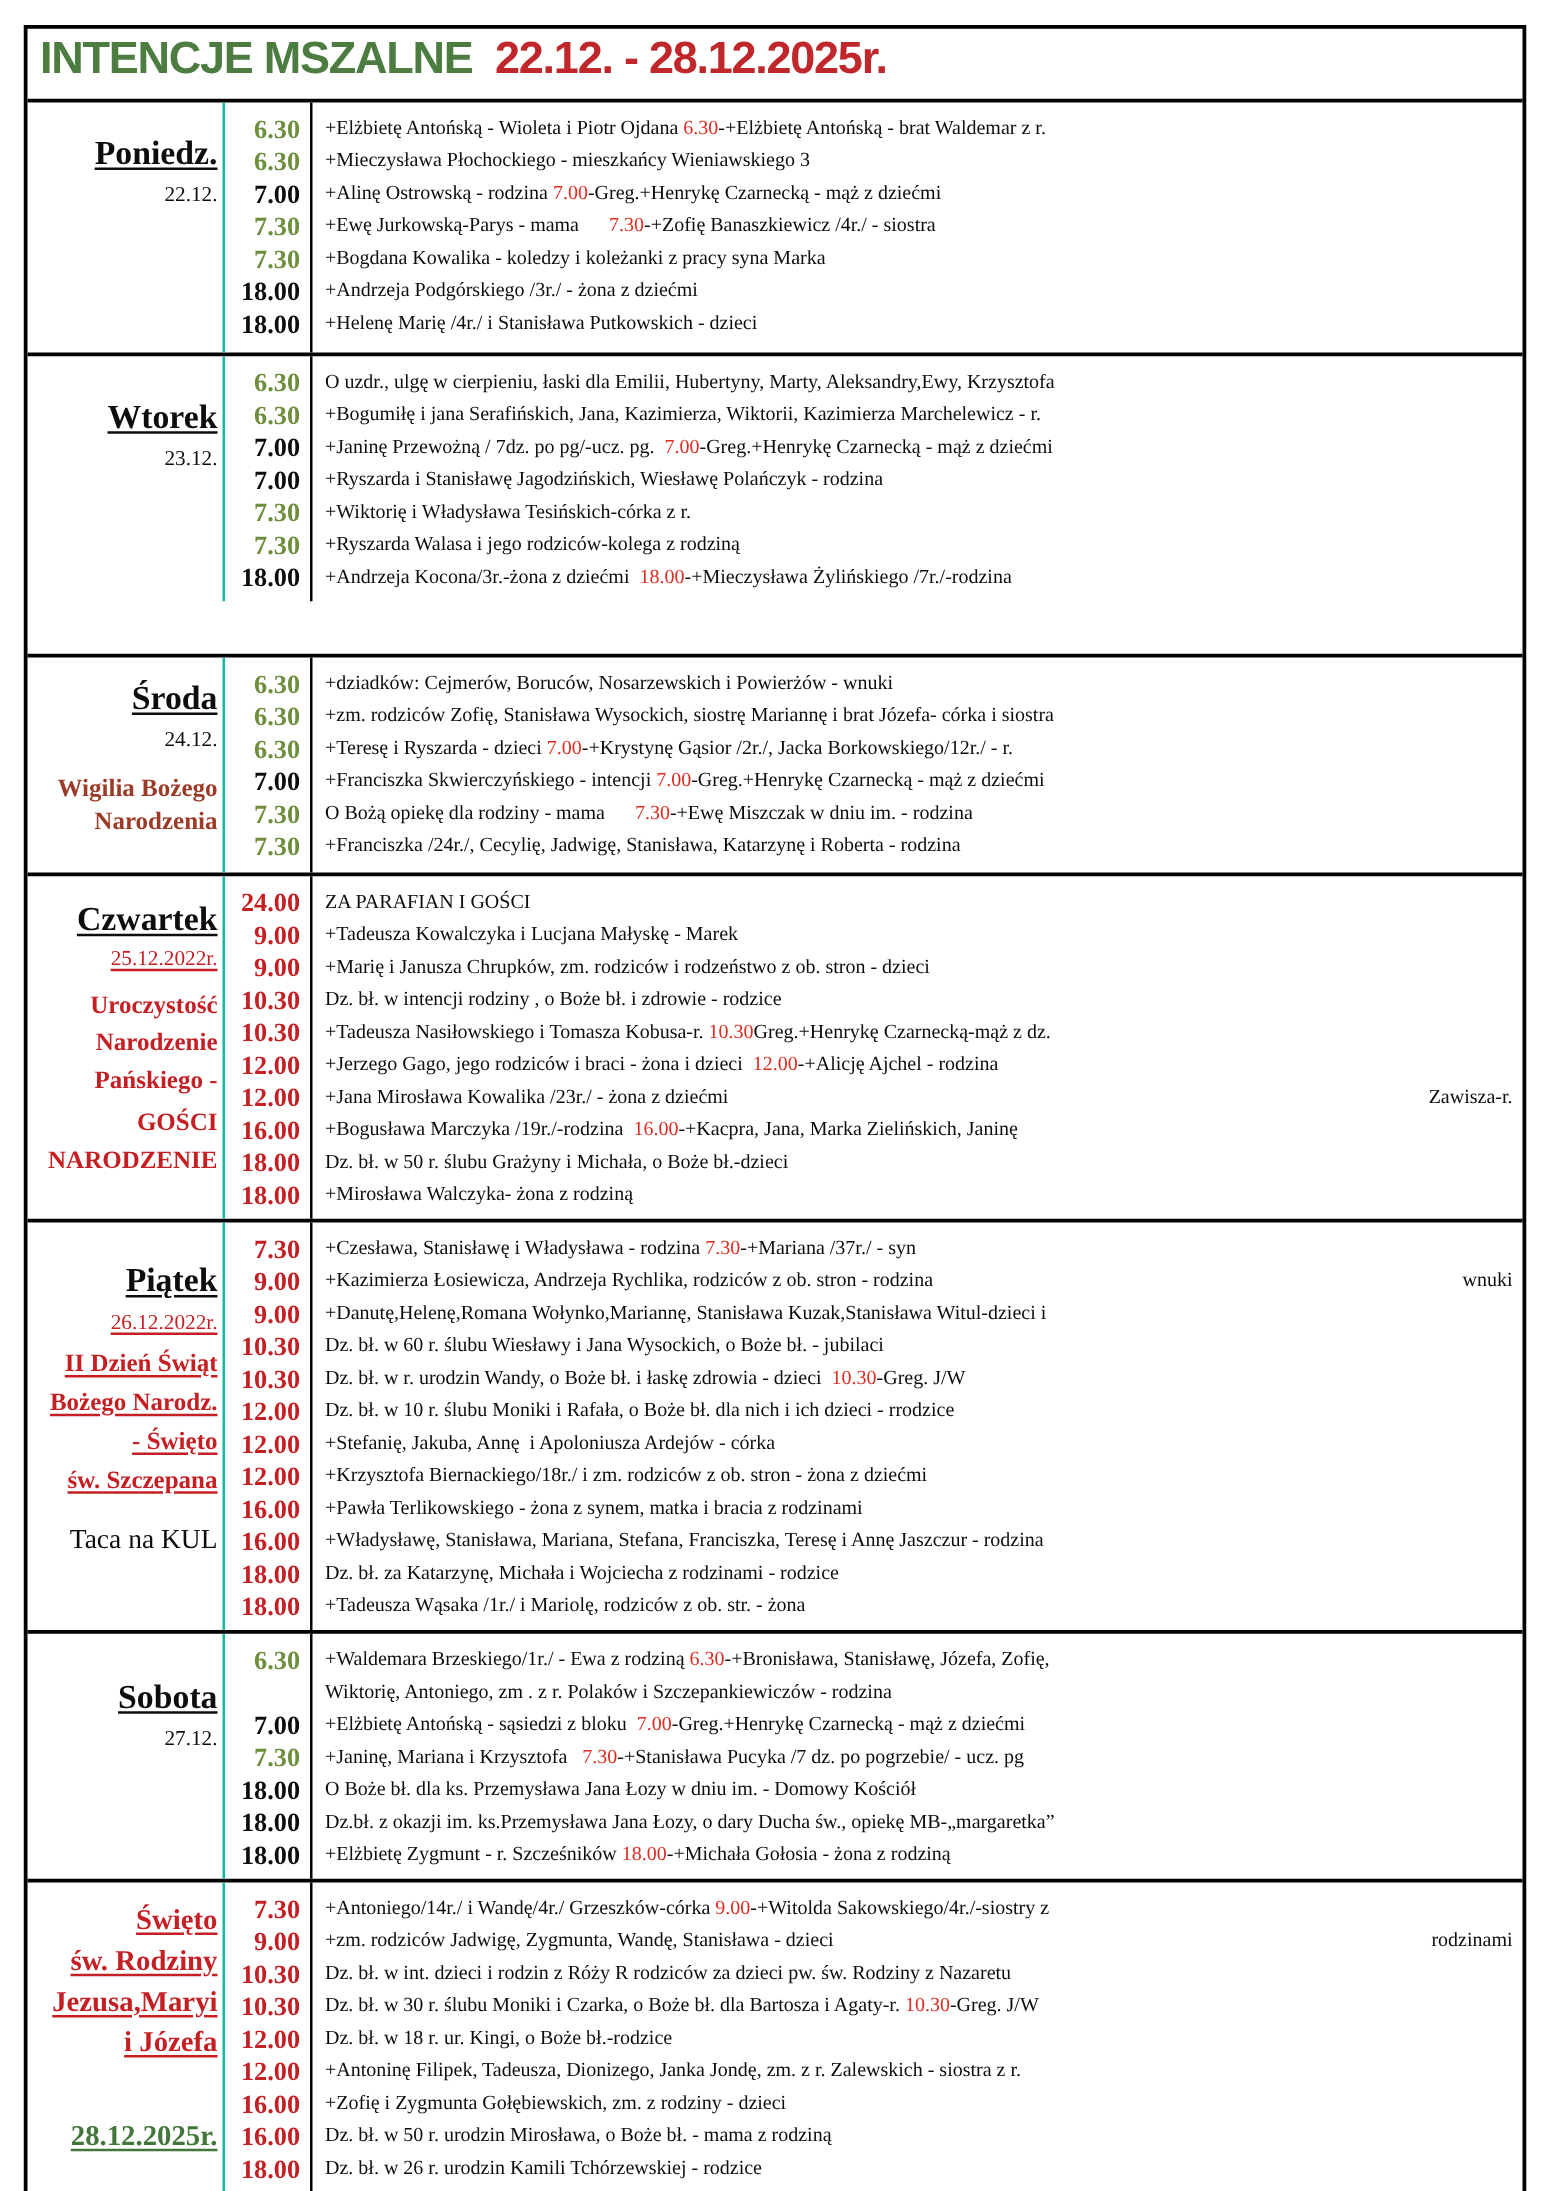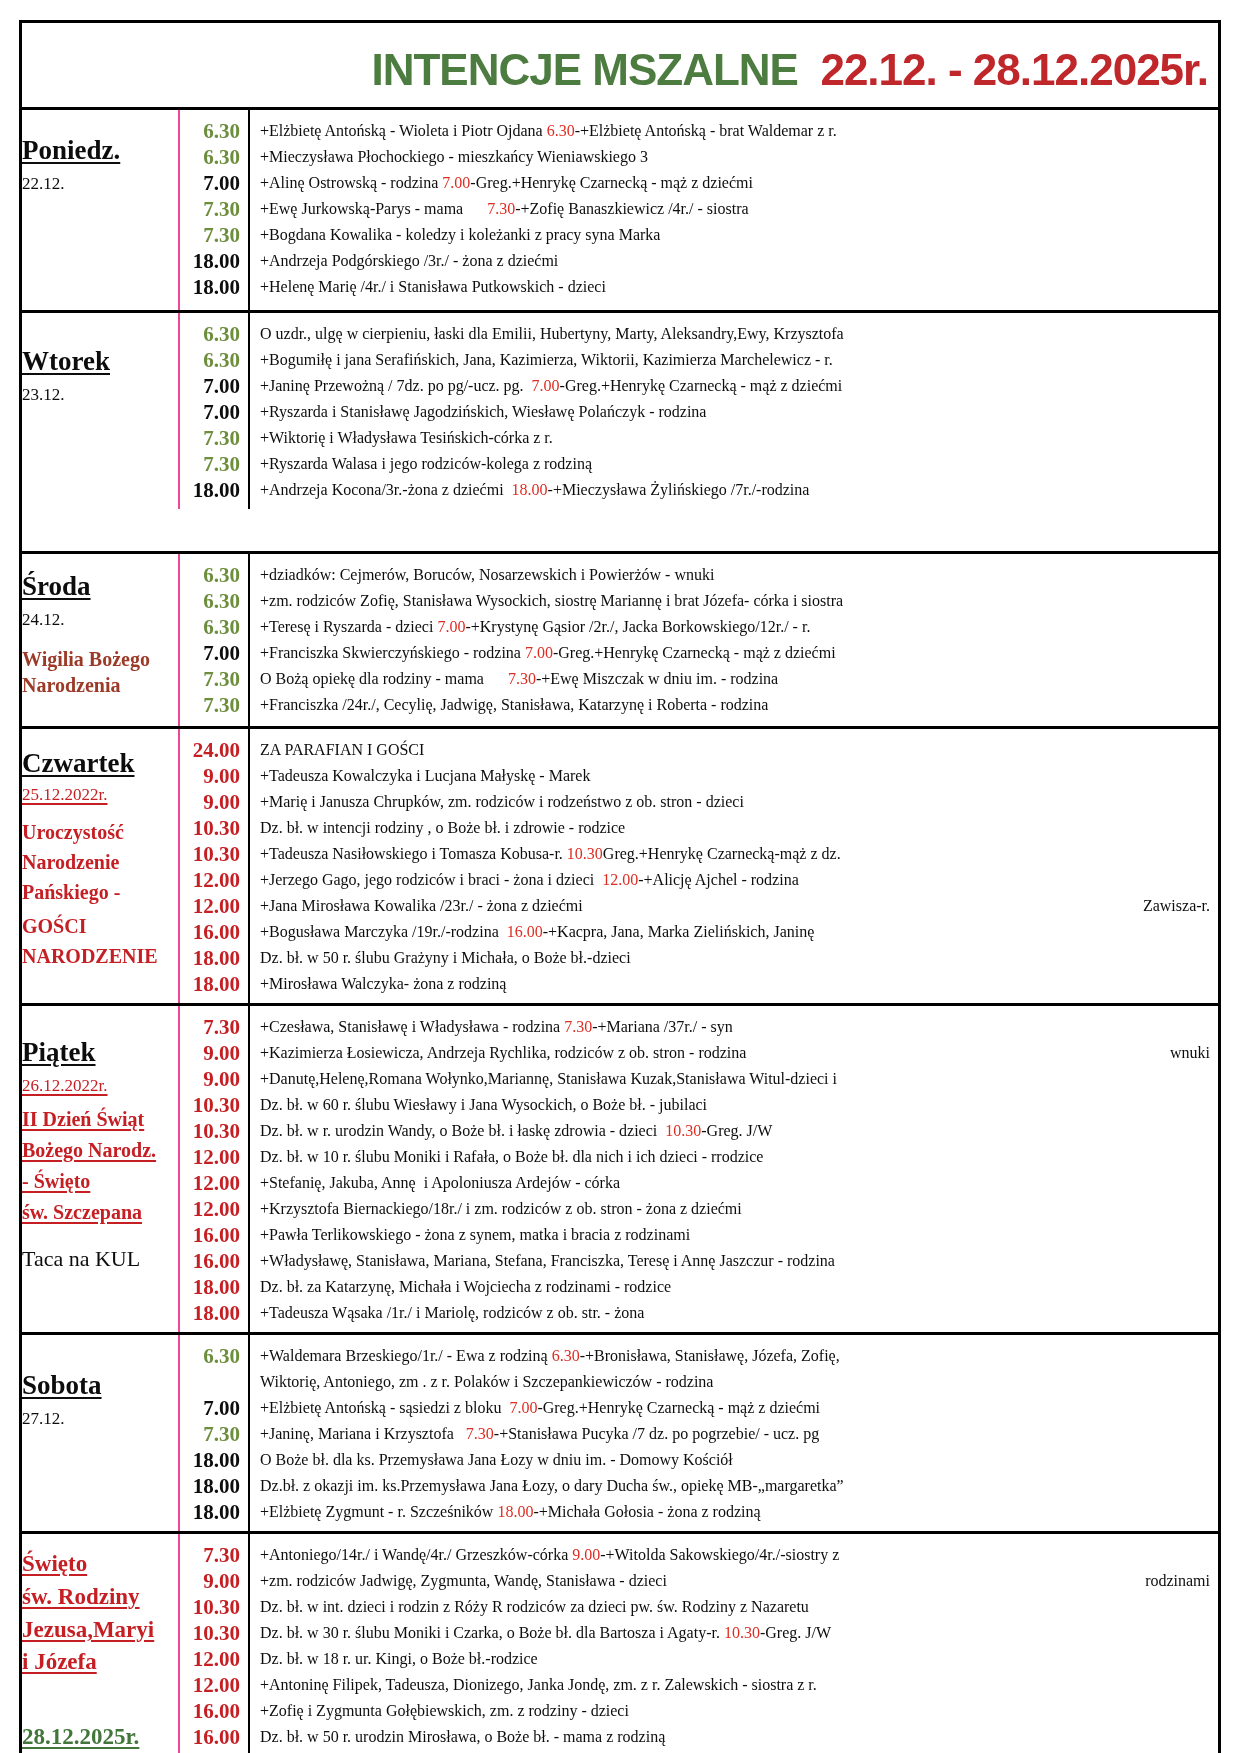--- a/index.html
+++ b/index.html
@@ -1,23 +1,23 @@
 <!DOCTYPE html>
 <html lang="pl" style="--title_green: #4d7c40; --title_red: #c0272b; --olive: #6d8e3c; --red: #dd2d22; --red2: #c51f24; --green2: #42763a; --maroon: #9c3a28;"><head>
 <meta charset="utf-8">
 <style>
   html,body{margin:0;padding:0;background:#fff;}
   body{width:1240px;height:1753px;font-family:"Liberation Serif","DejaVu Serif",serif;color:#0d0d0d;}
   .sheet{width:1196px;margin:20px auto 0 auto;border:3px solid #000;background:#fff;}
-  .titlebar{padding:22px 10px 12px 10px;text-align:right;white-space:pre;
-    font-family:"Liberation Sans","DejaVu Sans",sans-serif;font-weight:bold;font-size:44px;letter-spacing:-1px;}
+  .titlebar{padding:2px 10px 12px 10px;text-align:left;white-space:pre;
+    font-family:"Liberation Sans","DejaVu Sans",sans-serif;font-weight:bold;font-size:36px;letter-spacing:-1px;}
   .title-green{color:var(--title_green);}
   .title-red{color:var(--title_red);}
   .day-row{display:grid;grid-template-columns:158px 70px 1fr;border-top:3px solid #000;}
-  .day-cell{border-right:2px solid #ec4899;text-align:left;padding:10px 4px 6px 0;}
+  .day-cell{border-right:2px solid #14b8a6;text-align:right;padding:10px 4px 6px 0;}
   .time-cell{border-right:2px solid #000;text-align:right;padding:8px 8px 6px 0;font-weight:bold;font-size:21px;}
   .text-cell{padding:8px 8px 6px 10px;font-size:16px;}
   .time-line{height:26px;line-height:26px;white-space:pre;}
   .text-line{height:26px;line-height:26px;display:flex;align-items:baseline;white-space:pre;overflow:hidden;}
   .text-line span{white-space:pre;}
   .gap{flex:1 1 auto;}
   .hdr{line-height:1.2;}
   .s-name{font-size:27px;font-weight:bold;}
   .s-date{font-size:17px;font-weight:normal;}
   .s-sub{font-size:20px;font-weight:bold;}
@@ -96,21 +96,21 @@
           <div class="time-line c-olive">6.30</div>
           <div class="time-line c-olive">6.30</div>
           <div class="time-line">7.00</div>
           <div class="time-line c-olive">7.30</div>
           <div class="time-line c-olive">7.30</div>
         </div>
         <div class="text-cell">
           <div class="text-line"><span>+dziadków: Cejmerów, Boruców, Nosarzewskich i Powierżów - wnuki</span></div>
           <div class="text-line"><span>+zm. rodziców Zofię, Stanisława Wysockich, siostrę Mariannę i brat Józefa- córka i siostra</span></div>
           <div class="text-line"><span>+Teresę i Ryszarda - dzieci </span><span class="c-red">7.00</span><span>-+Krystynę Gąsior /2r./, Jacka Borkowskiego/12r./ - r.</span></div>
-          <div class="text-line"><span>+Franciszka Skwierczyńskiego - rodzina </span><span class="c-red">7.00</span><span>-Greg.+Henrykę Czarnecką - mąż z dziećmi</span></div>
+          <div class="text-line"><span>+Franciszka Skwierczyńskiego - intencji </span><span class="c-red">7.00</span><span>-Greg.+Henrykę Czarnecką - mąż z dziećmi</span></div>
           <div class="text-line"><span>O Bożą opiekę dla rodziny - mama      </span><span class="c-red">7.30</span><span>-+Ewę Miszczak w dniu im. - rodzina</span></div>
           <div class="text-line"><span>+Franciszka /24r./, Cecylię, Jadwigę, Stanisława, Katarzynę i Roberta - rodzina</span></div>
         </div>
       </div>
       <div class="day-row" style="min-height: 265px;">
         <div class="day-cell">
           <div class="hdr s-name u" style="margin-top: 8px;">Czwartek</div>
           <div class="hdr s-date u c-red2" style="margin-top: 6px;">25.12.2022r.</div>
           <div class="hdr s-sub c-red2" style="margin-top: 14px;">Uroczystość</div>
           <div class="hdr s-sub c-red2" style="margin-top: 6px;">Narodzenie</div>

